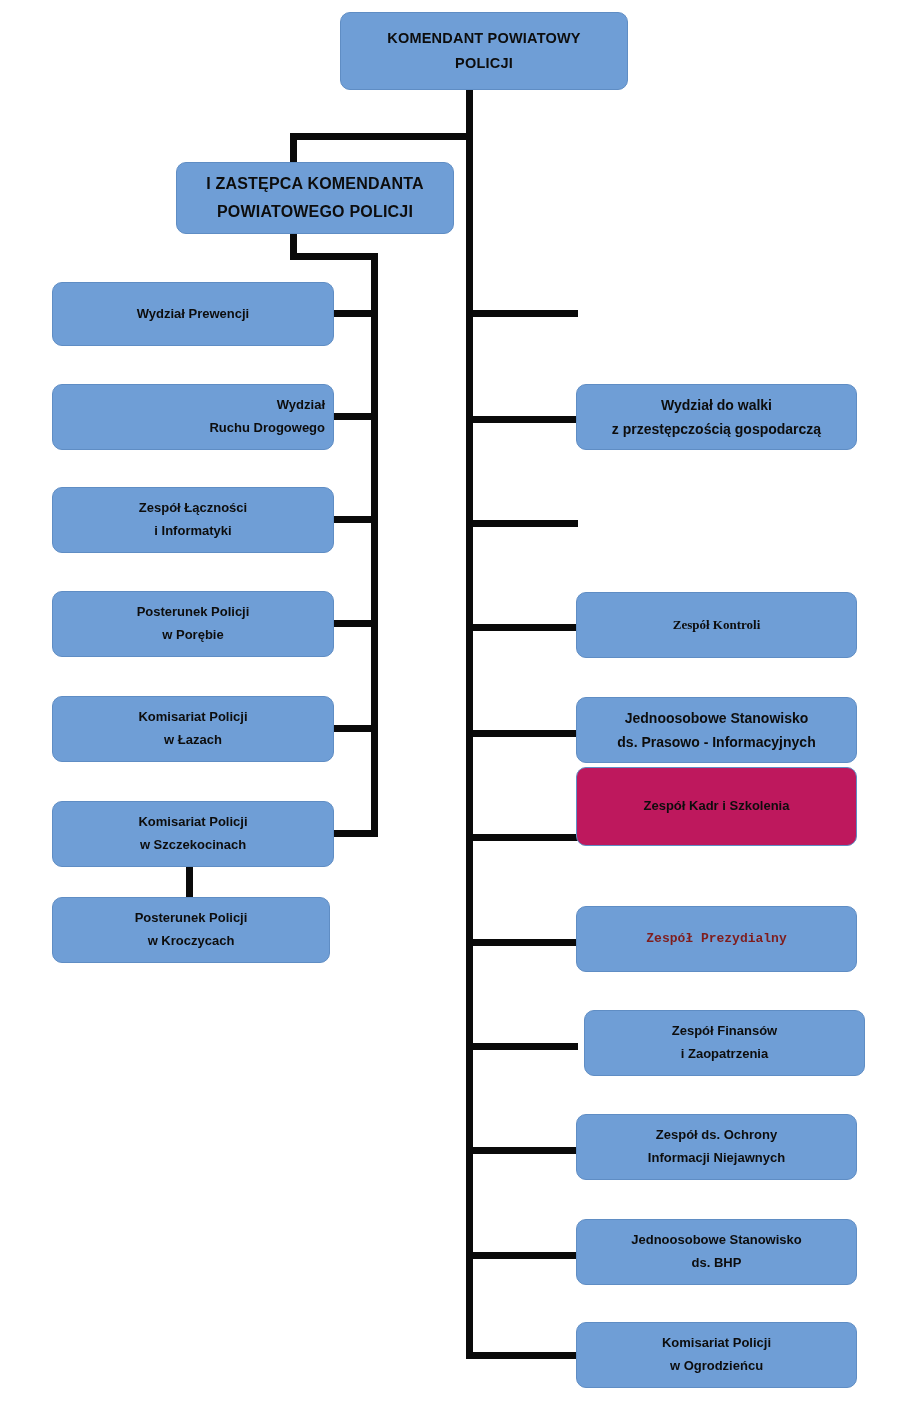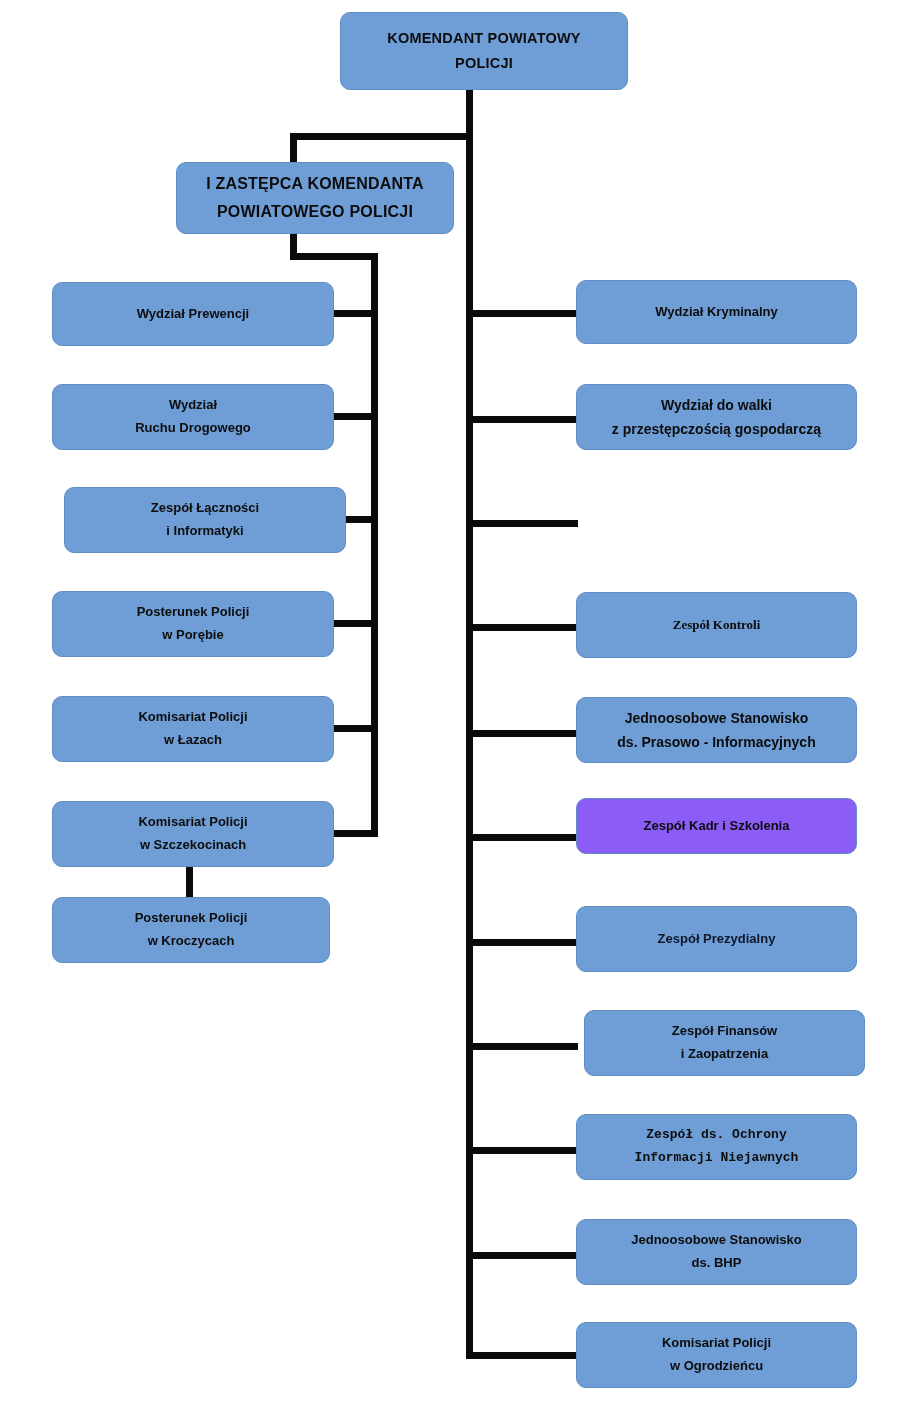--- a/index.html
+++ b/index.html
@@ -102,26 +102,26 @@
 
   <div class="node deputy two-line" style="left: 176px; top: 162px; width: 278px; height: 72px; background: rgb(111, 158, 214); border-color: rgb(95, 141, 196); color: rgb(13, 13, 13);">
     <span class="line">I ZASTĘPCA KOMENDANTA</span>
     <span class="line">POWIATOWEGO POLICJI</span>
   </div>
 
   <div class="node" style="left: 52px; top: 282px; width: 282px; height: 64px; background: rgb(111, 158, 214); border-color: rgb(95, 141, 196); color: rgb(13, 13, 13);">
     <span class="line">Wydział Prewencji</span>
   </div>
 
-  <div class="node two-line" style="left: 52px; top: 384px; width: 282px; height: 66px; background: rgb(111, 158, 214); border-color: rgb(95, 141, 196); color: rgb(13, 13, 13);">
+  <div class="node two-line" style="left: 52px; top: 384px; width: 282px; height: 66px; background: rgb(111, 158, 214); border-color: rgb(95, 141, 196); color: rgb(13, 13, 13); align-items: flex-end;">
     <span class="line">Wydział</span>
     <span class="line">Ruchu Drogowego</span>
   </div>
 
-  <div class="node two-line" style="left: 64px; top: 487px; width: 282px; height: 66px; background: rgb(111, 158, 214); border-color: rgb(95, 141, 196); color: rgb(13, 13, 13);">
+  <div class="node two-line" style="left: 52px; top: 487px; width: 282px; height: 66px; background: rgb(111, 158, 214); border-color: rgb(95, 141, 196); color: rgb(13, 13, 13);">
     <span class="line">Zespół Łączności</span>
     <span class="line">i Informatyki</span>
   </div>
 
   <div class="node two-line" style="left: 52px; top: 591px; width: 282px; height: 66px; background: rgb(111, 158, 214); border-color: rgb(95, 141, 196); color: rgb(13, 13, 13);">
     <span class="line">Posterunek Policji</span>
     <span class="line">w Porębie</span>
   </div>
 
   <div class="node two-line" style="left: 52px; top: 696px; width: 282px; height: 66px; background: rgb(111, 158, 214); border-color: rgb(95, 141, 196); color: rgb(13, 13, 13);">
@@ -132,53 +132,50 @@
   <div class="node two-line" style="left: 52px; top: 801px; width: 282px; height: 66px; background: rgb(111, 158, 214); border-color: rgb(95, 141, 196); color: rgb(13, 13, 13);">
     <span class="line">Komisariat Policji</span>
     <span class="line">w Szczekocinach</span>
   </div>
 
   <div class="node two-line" style="left: 52px; top: 897px; width: 278px; height: 66px; background: rgb(111, 158, 214); border-color: rgb(95, 141, 196); color: rgb(13, 13, 13);">
     <span class="line">Posterunek Policji</span>
     <span class="line">w Kroczycach</span>
   </div>
 
-  <div class="node" style="left: 576px; top: 280px; width: 281px; height: 64px; background: rgb(111, 158, 214); border-color: rgb(95, 141, 196); color: rgb(13, 13, 13);">
-    <span class="line">Wydział Kryminalny</span>
-  </div>
 
   <div class="node two-line tight" style="left: 576px; top: 384px; width: 281px; height: 66px; background: rgb(111, 158, 214); border-color: rgb(95, 141, 196); color: rgb(13, 13, 13);">
     <span class="line">Wydział do walki</span>
     <span class="line">z przestępczością gospodarczą</span>
   </div>
 
 
   <div class="node" style="left: 576px; top: 592px; width: 281px; height: 66px; background: rgb(111, 158, 214); border-color: rgb(95, 141, 196); color: rgb(13, 13, 13); font-family: Liberation Serif, serif;">
     <span class="line">Zespół Kontroli</span>
   </div>
 
   <div class="node two-line tight" style="left: 576px; top: 697px; width: 281px; height: 66px; background: rgb(111, 158, 214); border-color: rgb(95, 141, 196); color: rgb(13, 13, 13);">
     <span class="line">Jednoosobowe Stanowisko</span>
     <span class="line">ds. Prasowo - Informacyjnych</span>
   </div>
 
-  <div class="node" style="left: 576px; top: 798px; width: 281px; height: 56px; background: #8b5cf6; border-color: rgb(95, 141, 196); color: rgb(13, 13, 13);">
+  <div class="node" style="left: 576px; top: 767px; width: 281px; height: 79px; background: #be185d; border-color: rgb(95, 141, 196); color: rgb(13, 13, 13);">
     <span class="line">Zespół Kadr i Szkolenia</span>
   </div>
 
-  <div class="node" style="left: 576px; top: 906px; width: 281px; height: 66px; background: rgb(111, 158, 214); border-color: rgb(95, 141, 196); color: #0f172a;">
+  <div class="node" style="left: 576px; top: 906px; width: 281px; height: 66px; background: rgb(111, 158, 214); border-color: rgb(95, 141, 196); color: #7f1d1d; font-family: Liberation Mono, monospace;">
     <span class="line">Zespół Prezydialny</span>
   </div>
 
   <div class="node two-line" style="left: 576px; top: 1010px; width: 281px; height: 66px; background: rgb(111, 158, 214); border-color: rgb(95, 141, 196); color: rgb(13, 13, 13); margin-left: 8px;">
     <span class="line">Zespół Finansów</span>
     <span class="line">i Zaopatrzenia</span>
   </div>
 
-  <div class="node two-line" style="left: 576px; top: 1114px; width: 281px; height: 66px; background: rgb(111, 158, 214); border-color: rgb(95, 141, 196); color: rgb(13, 13, 13); font-family: Liberation Mono, monospace;">
+  <div class="node two-line" style="left: 576px; top: 1114px; width: 281px; height: 66px; background: rgb(111, 158, 214); border-color: rgb(95, 141, 196); color: rgb(13, 13, 13);">
     <span class="line">Zespół ds. Ochrony</span>
     <span class="line">Informacji Niejawnych</span>
   </div>
 
   <div class="node two-line" style="left: 576px; top: 1219px; width: 281px; height: 66px; background: rgb(111, 158, 214); border-color: rgb(95, 141, 196); color: rgb(13, 13, 13);">
     <span class="line">Jednoosobowe Stanowisko</span>
     <span class="line">ds. BHP</span>
   </div>
 
   <div class="node two-line" style="left: 576px; top: 1322px; width: 281px; height: 66px; background: rgb(111, 158, 214); border-color: rgb(95, 141, 196); color: rgb(13, 13, 13);">

